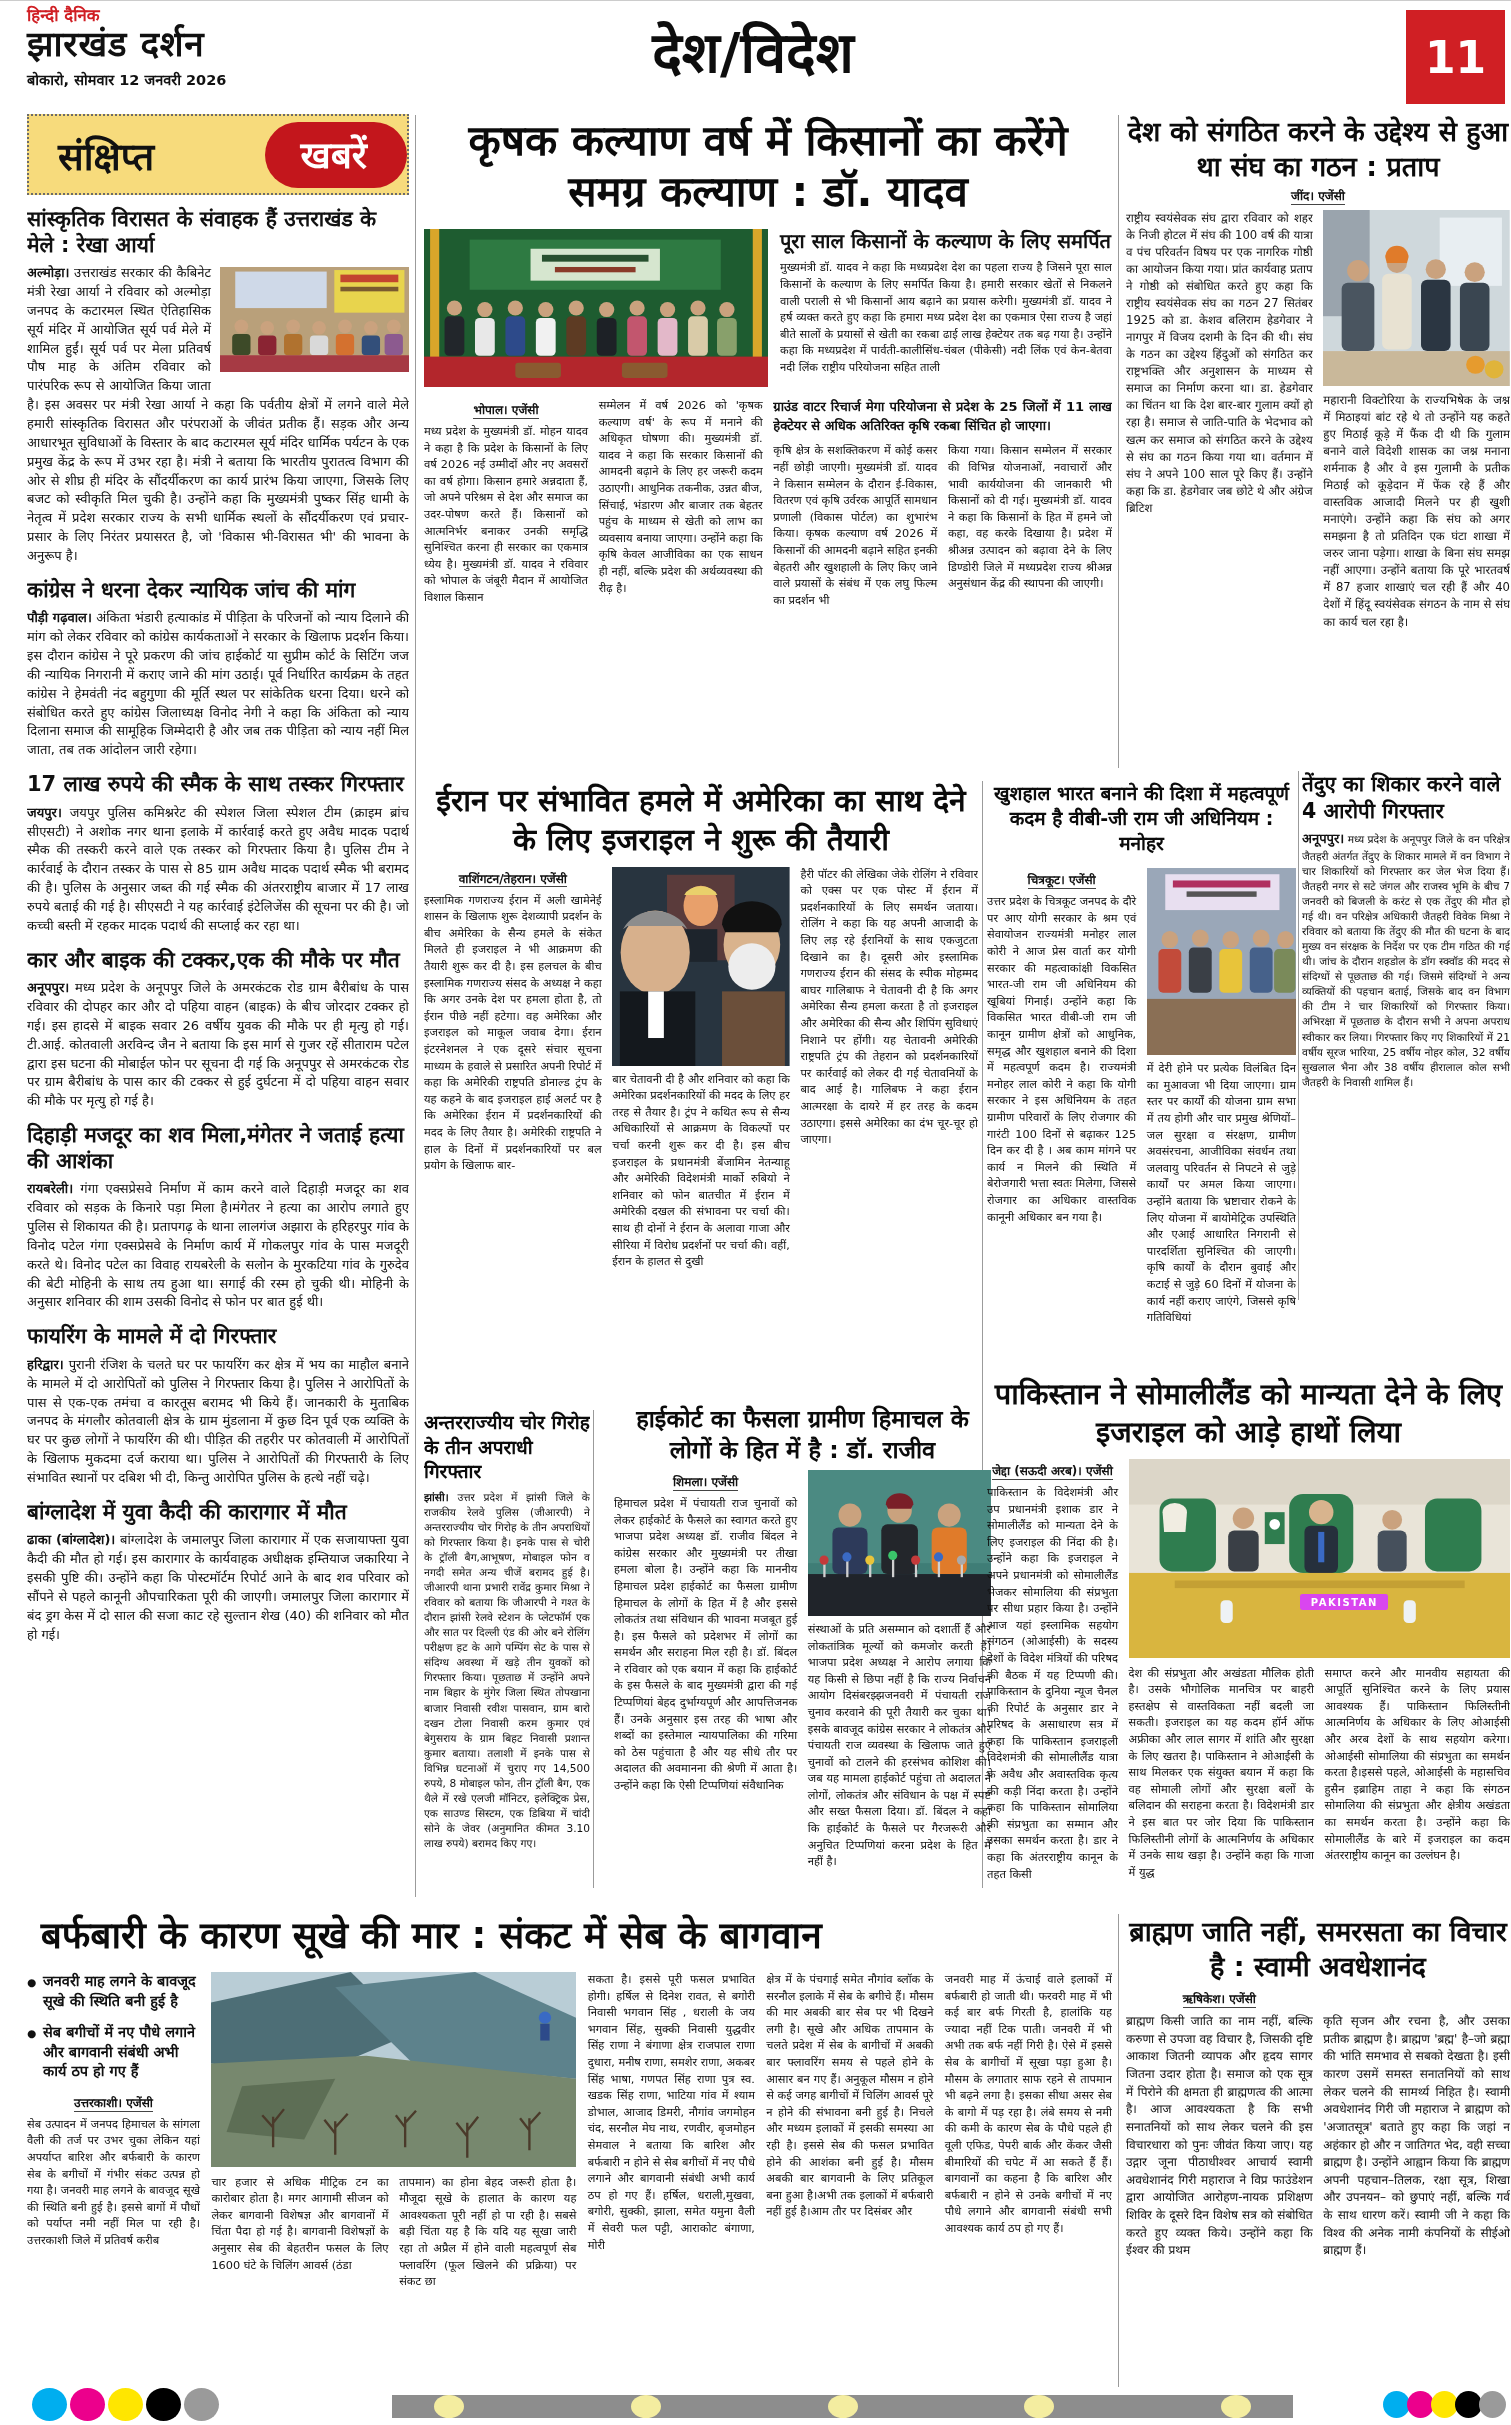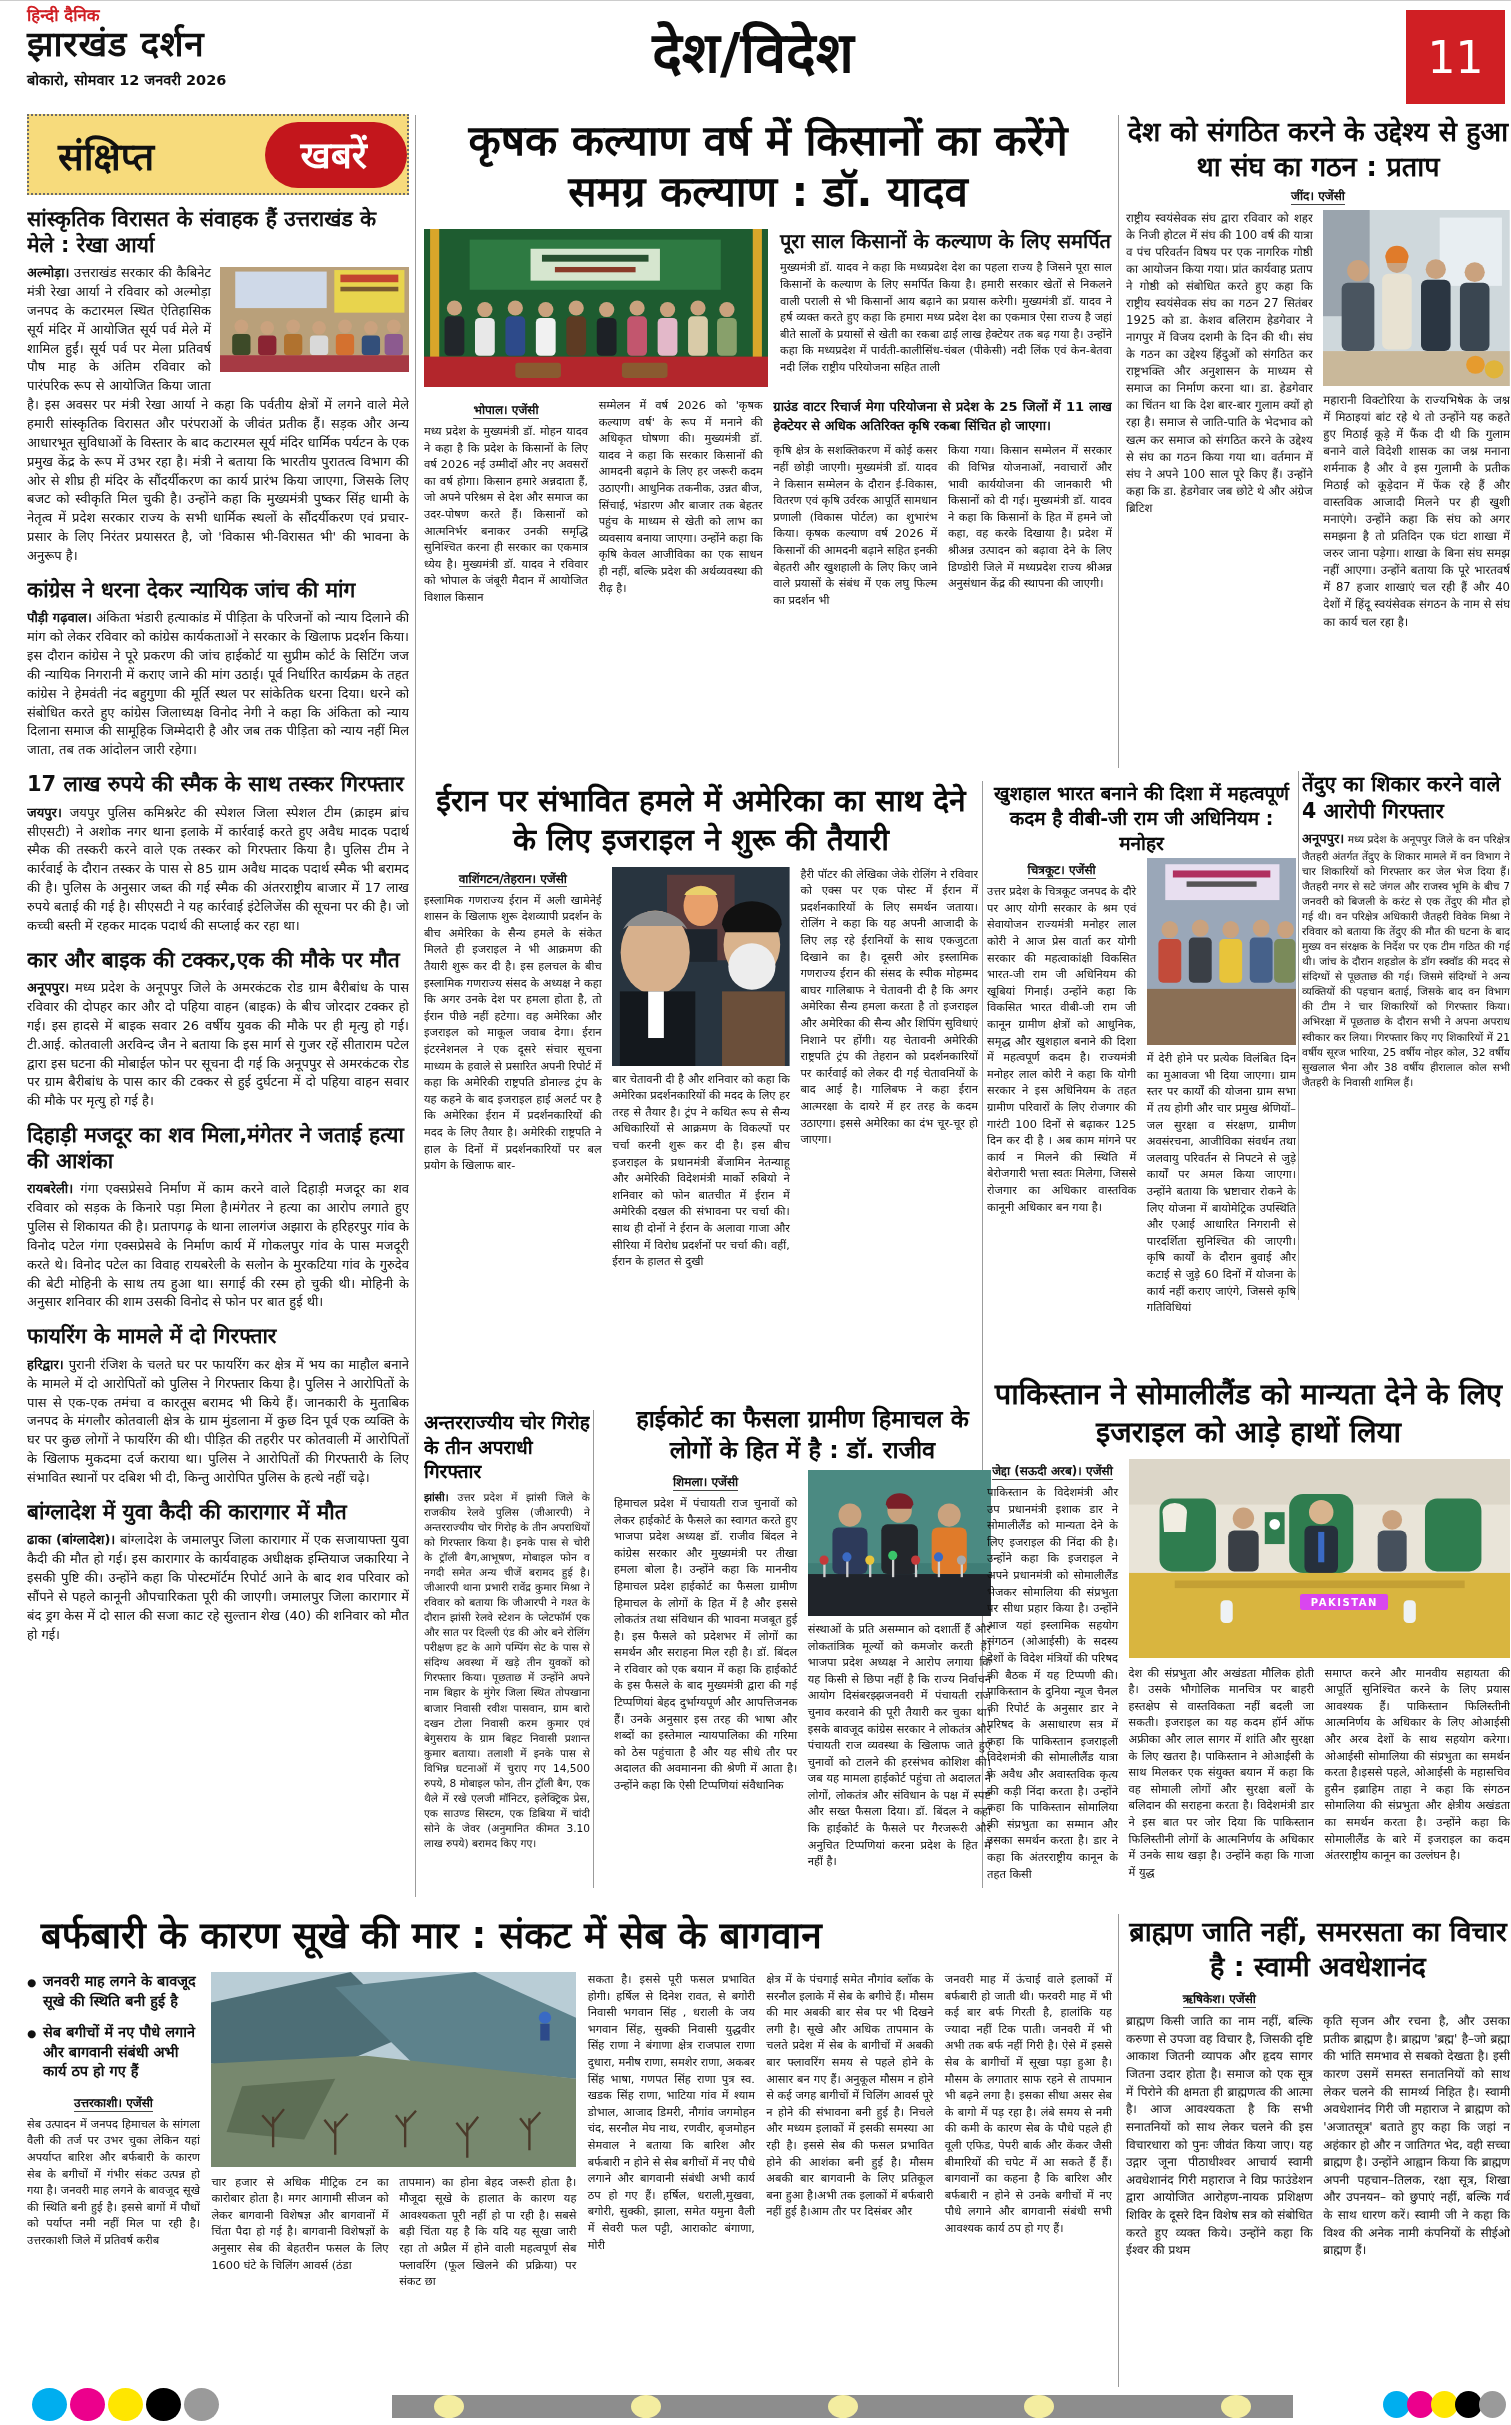--- a/index.html
+++ b/index.html
@@ -10,21 +10,21 @@
   }
   
   .mast-left{position:absolute;left:27px;top:4.6px;width:319px;}
   .mast-kicker{color:#d01f24;font-size:16.7px;font-weight:800;line-height:1.1;}
   .mast-title{font-size:35px;font-weight:800;letter-spacing:0.8px;line-height:1.15;color:#101010;}
   .mast-date{font-size:14.5px;font-weight:700;margin-top:4.6px;}
   .mast-center{position:absolute;left:525px;top:10.6px;width:456px;text-align:center;
     font-size:56px;font-weight:800;color:#0d0d0d;}
   .pagenum-box{position:absolute;left:1406px;top:9px;width:99px;height:94px;
     background:#d01f24;color:#fff;display:flex;align-items:center;justify-content:center;
-    font-size:44px;font-weight:400;}
+    font-size:44px;font-weight:700;}
   .contact-bar{position:absolute;left:27px;top:77px;width:1378px;height:27px;background:#d01f24;
     color:#fff;font-weight:700;font-size:15px;display:flex;align-items:center;justify-content:center;}
   
   .abs{position:absolute;overflow:hidden;}
   .hl{font-weight:800;color:#0b0b0b;}
   .byline{font-weight:700;text-align:center;font-size:12px;margin:3px 0 6px;}
   .byline span{border-bottom:1.5px solid #444;padding-bottom:0.8px;}
   .just{text-align:justify;text-justify:inter-word;}
   .cols-row{display:flex;gap:10.6px;}
   .cols-row > div{flex:1;min-width:0;}
@@ -67,21 +67,21 @@
   
   .leopard{left:1302px;top:770px;width:208px;height:529px;}
   .leopard-hl{font-size:20.5px;line-height:1.3;margin-bottom:6px;}
   .leopard-body{font-size:10.6px;line-height:1.42;}
   
   .iran{left:424px;top:780px;width:554px;height:555px;}
   .iran-hl{font-size:30px;line-height:1.3;text-align:center;margin-bottom:7.6px;}
   .iran-photo{width:100%;height:199px;margin-bottom:6px;}
   
   .vbg{left:987px;top:780px;width:309px;height:555px;}
-  .vbg-hl{font-size:19px;line-height:1.32;text-align:center;margin-bottom:2px;}
+  .vbg-hl{font-size:19px;line-height:1.32;text-align:center;margin-bottom:12px;}
   .vbg-photo{width:100%;height:187px;margin-bottom:6px;}
   
   .thieves{left:424px;top:1409px;width:166px;height:478px;}
   .thieves-hl{font-size:19px;line-height:1.3;margin-bottom:6px;}
   .thieves-body{font-size:10.6px;line-height:1.42;}
   
   .highcourt{left:614px;top:1403px;width:377px;height:483px;}
   .hc-hl{font-size:23.6px;line-height:1.3;text-align:center;margin-bottom:4.6px;}
   .hc-photo{width:100%;height:146px;margin-bottom:6px;}
   

